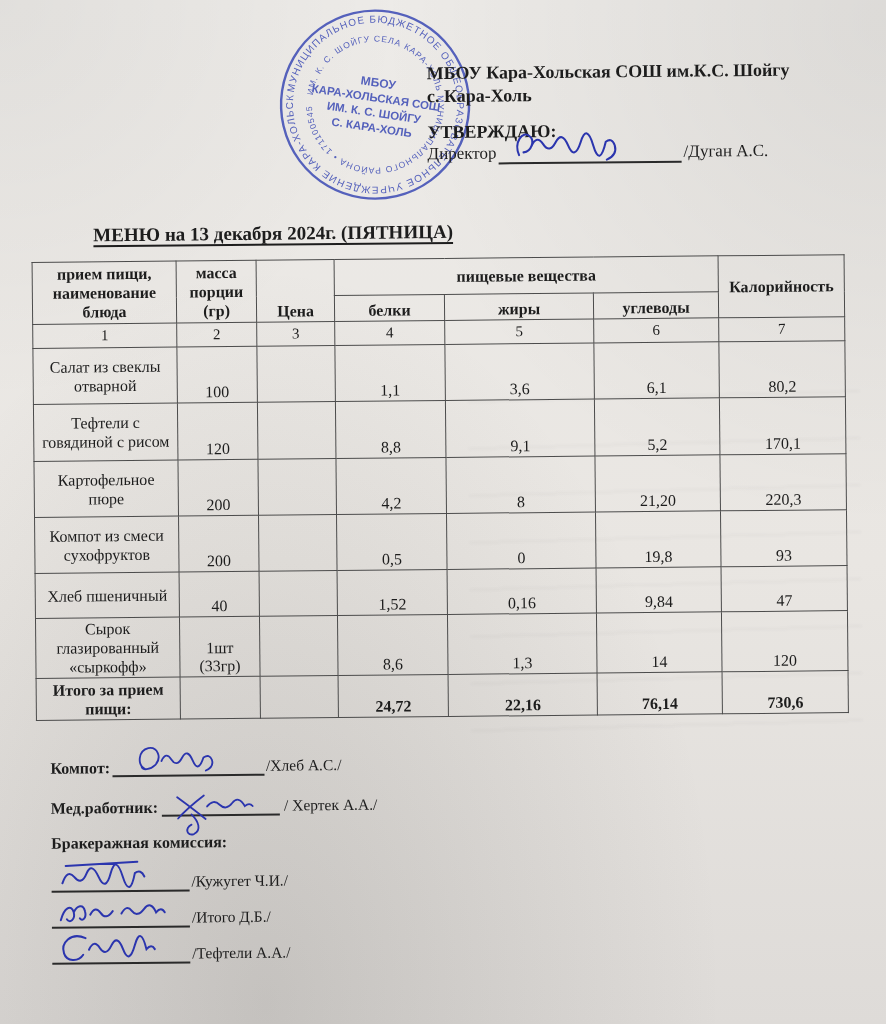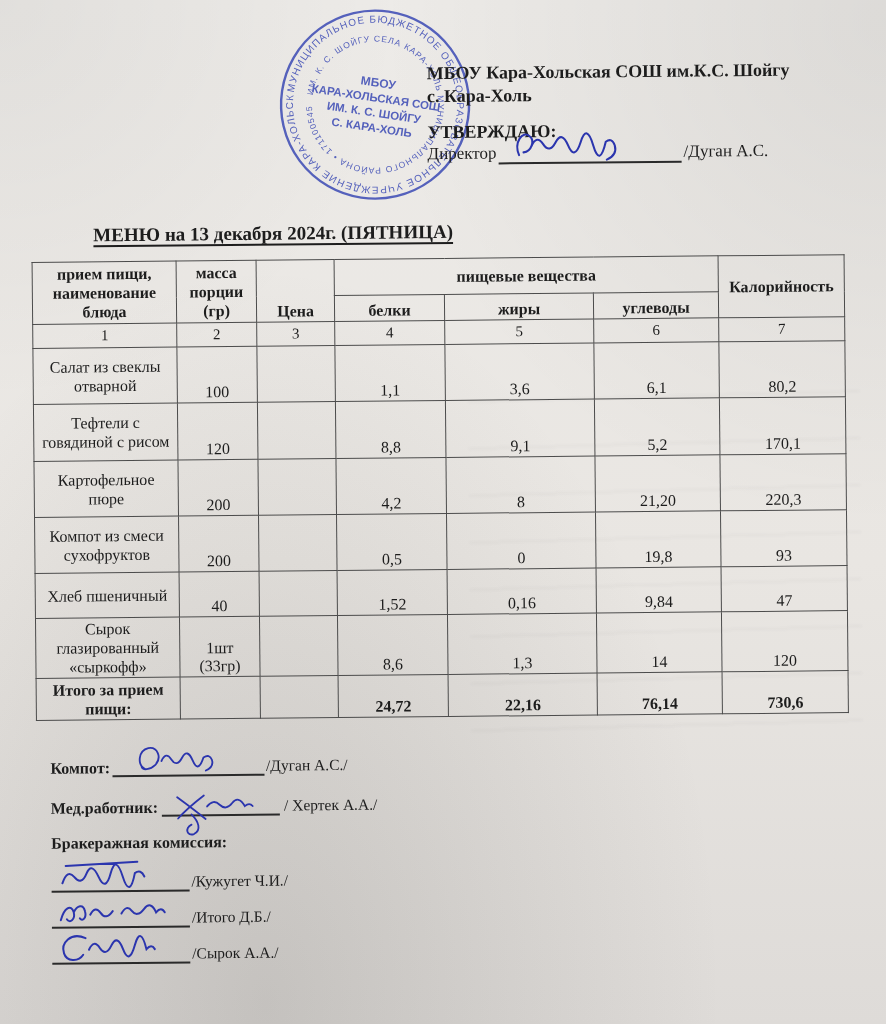--- a/index.html
+++ b/index.html
@@ -216,21 +216,21 @@
     </table>
 
     <div class="signs">
       <div class="srow">
         <span class="lbl">Компот:</span>
           <span class="blank cook-blank">
           <svg class="sig" style="left:20px;bottom:-4px;" width="130" height="40" viewBox="0 0 170 46">
             <path d="M16 36 C6 30 8 12 21 9 C33 7 39 21 30 31 C23 38 13 38 12 33 M38 26 Q44 13 51 24 T65 22 T79 26 T93 22 Q101 17 104 25 Q107 34 96 39" fill="none" stroke="#2b35ae" stroke-width="2.4" stroke-linecap="round"></path>
           </svg>
         </span>
-          <span class="name">/Дуган А.С./</span>
+          <span class="name">/Хлеб А.С./</span>
       </div>
 
       <div class="srow" style="margin-top:10px;">
         <span class="lbl">Мед.работник:</span>
           <span class="blank med-blank">
           <svg class="sig" style="left:6px;bottom:-26px;" width="110" height="52" viewBox="0 0 140 64">
             <path d="M12 10 C24 19 36 28 48 38 M46 8 C34 17 22 27 13 37 M30 32 C39 41 43 52 33 57 C24 60 21 50 30 45 M50 22 Q58 12 66 20 T82 18 T98 22 Q104 17 108 22" fill="none" stroke="#2b35ae" stroke-width="2.3" stroke-linecap="round"></path>
           </svg>
         </span>
           <span class="name">/ Хертек А.А./</span>
@@ -255,18 +255,18 @@
         </span>
           <span class="name">/Итого Д.Б./</span>
       </div>
 
       <div class="comrow">
         <span class="blank com-blank">
           <svg class="sig" style="left:2px;bottom:-4px;" width="128" height="40" viewBox="0 0 150 48">
             <path d="M36 14 C18 6 6 20 10 32 C13 42 27 43 33 34 M40 28 Q46 15 53 26 T67 23 T81 28 T95 23 T109 28 Q115 21 119 28" fill="none" stroke="#2b35ae" stroke-width="2.4" stroke-linecap="round"></path>
           </svg>
         </span>
-          <span class="name">/Сырок А.А./</span>
+          <span class="name">/Тефтели А.А./</span>
       </div>
     </div>
 
   </div>
 </div>
 
 </body></html>

